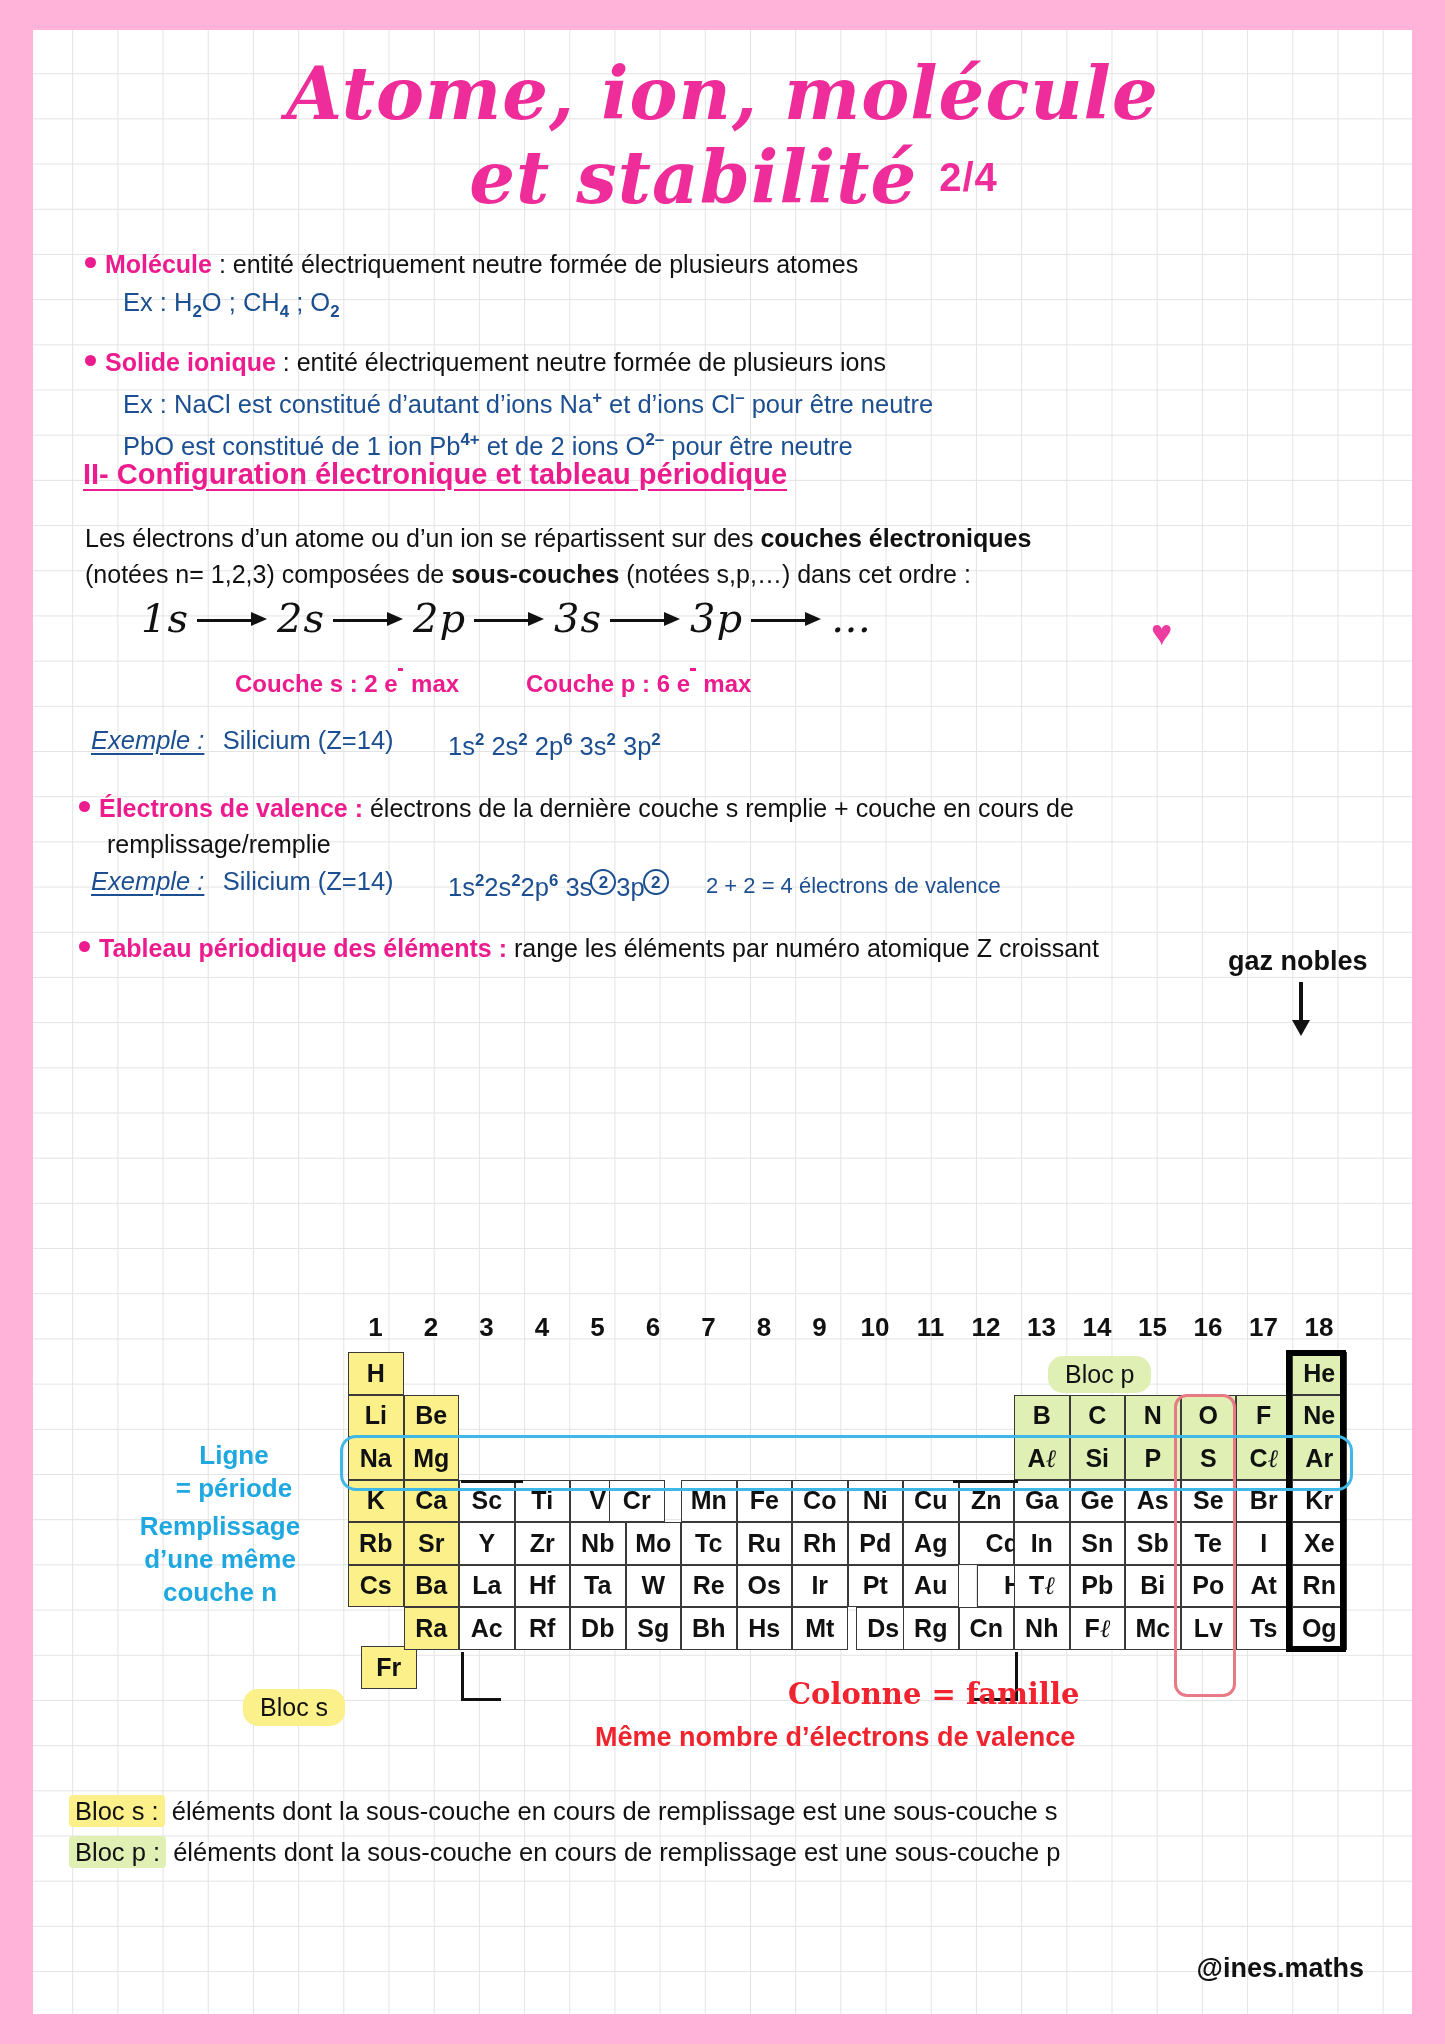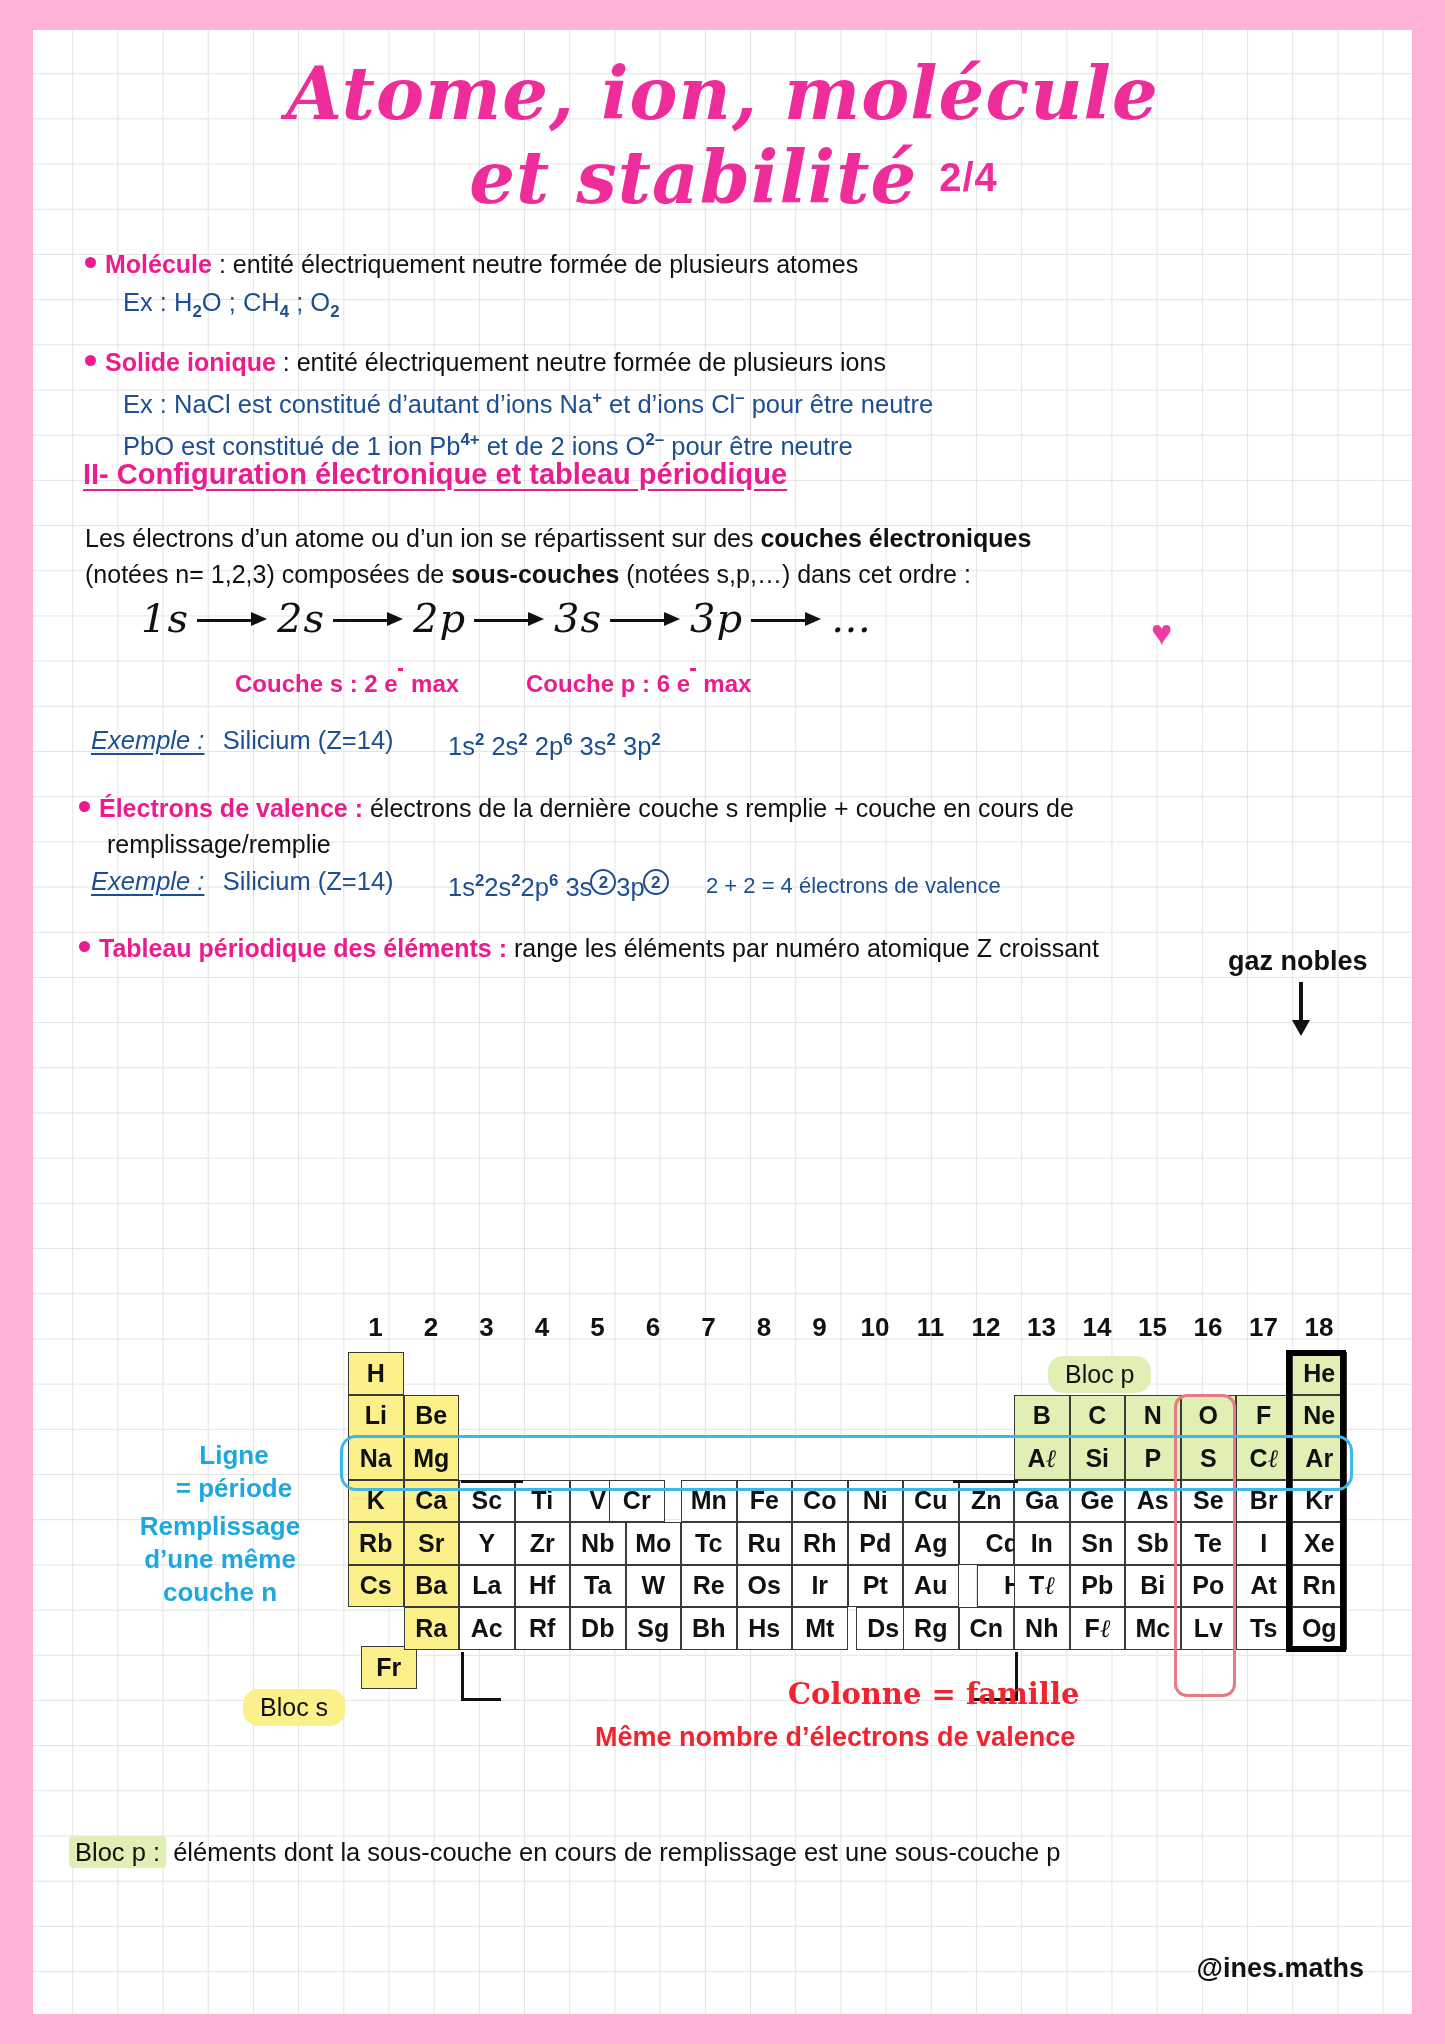--- a/index.html
+++ b/index.html
@@ -480,19 +480,22 @@
   </div>
   <div class="blue-note" style="left:62px; top:1480px; width:250px;">
     <div>Remplissage</div>
     <div>d’une même</div>
     <div>couche n</div>
   </div>
 
   <div class="red-script" style="left:755px; top:1647px;">Colonne = famille</div>
   <div class="red-bold" style="left:562px; top:1692px;">Même nombre d’électrons de valence</div>
 
+  <div class="def-row" style="left:36px; top:1767px;">
+    <span class="hl-s">Bloc s :</span><span> éléments dont la sous-couche en cours de remplissage est une sous-couche s</span>
+  </div>
   <div class="def-row" style="left:36px; top:1808px;">
     <span class="hl-p">Bloc p :</span><span>  éléments dont la sous-couche en cours de remplissage est une sous-couche p</span>
   </div>
 
   <div class="footer">@ines.maths</div>
 
 </div>
 
 </body></html>

